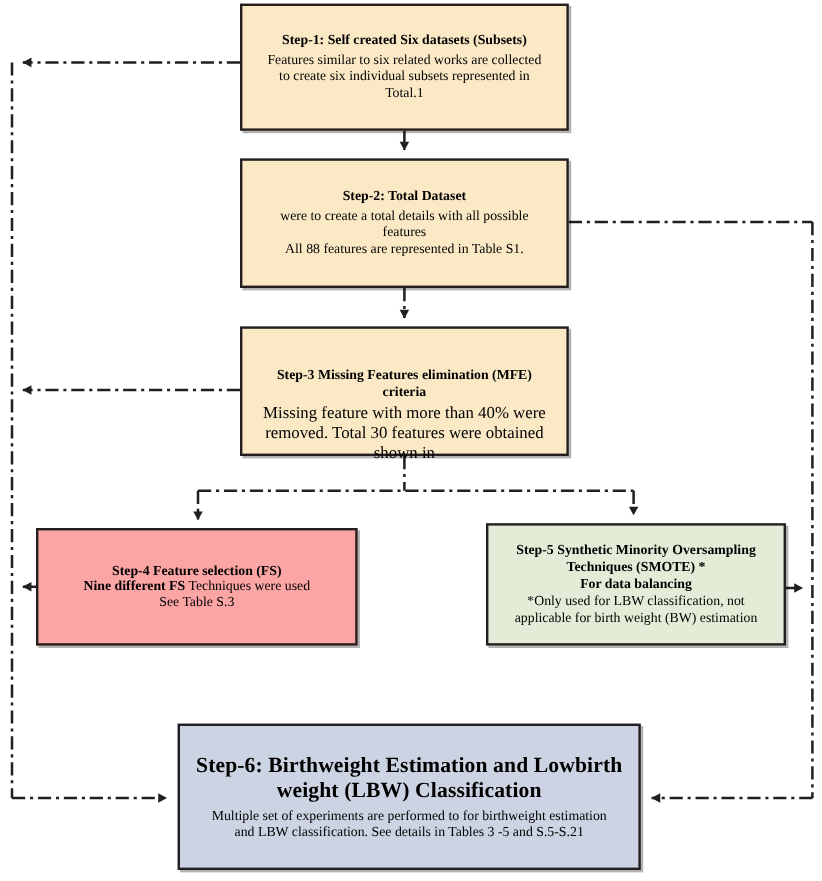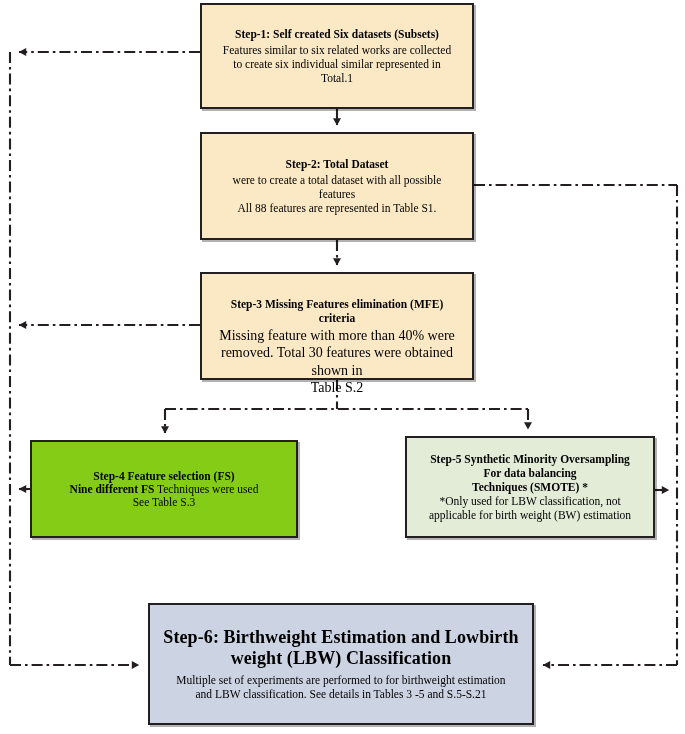--- a/index.html
+++ b/index.html
@@ -53,21 +53,21 @@
   #step2 { left: 200px; top: 132px; width: 274px; height: 108px; background: #fbe9c6; padding: 0 4px; }
   #step2 .ttl  { font-size: 11.5px; margin-bottom: 2px; }
   #step2 .body { font-size: 11.5px; }
 
   
   #step3 { left: 200px; top: 272px; width: 274px; height: 108px; background: #fbe9c6; padding: 0 6px; }
   #step3 .ttl  { font-size: 11.5px; margin-bottom: 2px; margin-top: 41px; }
   #step3 .body { font-size: 14px; }
 
   
-  #step4 { left: 30px;  top: 440px; width: 268px; height: 98px;  background: #84cc16; padding: 0 8px; }
+  #step4 { left: 30px;  top: 440px; width: 268px; height: 98px;  background: #fca5a5; padding: 0 8px; }
   #step4 .ttl  { font-size: 11.5px; }
   #step4 .body { font-size: 11.5px; }
   #step4 .mix  { font-size: 11.5px; }
   #step4 .mix b { font-weight: bold; }
 
   
   #step5 { left: 405px; top: 436px; width: 250px; height: 102px; background: #e2ecd7; padding: 12px 5px; }
   #step5 .ttl  { font-size: 11.5px; }
   #step5 .body { font-size: 11.5px; }
 
@@ -115,57 +115,56 @@
       <path d="M474,185 L677,185"></path>
       <path d="M655,490 L669,490" marker-end="url(#arrR)"></path>
       <path d="M677,665 L543,665" marker-end="url(#arrL)"></path>
     </g>
   </svg>
 
   <div class="node" id="step1">
     <div class="ttl">Step-1: Self created Six datasets (Subsets)</div>
     <div class="body">
       <div>Features similar to six related works are collected</div>
-      <div>to create six individual similar represented in</div>
+      <div>to create six individual subsets represented in</div>
       <div>Total.1</div>
     </div>
   </div>
 
   <div class="node" id="step2">
     <div class="ttl">Step-2:  Total Dataset</div>
     <div class="body">
-      <div>were to create a total dataset with all possible</div>
+      <div>were to create a total details with all possible</div>
       <div>features</div>
       <div>All 88  features are represented in Table S1.</div>
     </div>
   </div>
 
   <div class="node" id="step3">
     <div class="ttl">
       <div>Step-3 Missing Features elimination (MFE)</div>
       <div>criteria</div>
     </div>
     <div class="body">
       <div>Missing feature with more than 40% were</div>
       <div>removed. Total 30 features were obtained shown in</div>
-      <div>Table S.2</div>
     </div>
   </div>
 
   <div class="node" id="step4">
     <div class="ttl">Step-4 Feature selection (FS)</div>
     <div class="mix"><b>Nine different FS</b><span> Techniques were used</span></div>
     <div class="body">See Table S.3</div>
   </div>
 
   <div class="node" id="step5">
     <div class="ttl">
       <div>Step-5 Synthetic Minority Oversampling</div>
+      <div>Techniques (SMOTE) *</div>
       <div>For data balancing</div>
-      <div>Techniques (SMOTE) *</div>
     </div>
     <div class="body">
       <div>*Only used for LBW classification, not</div>
       <div>applicable for birth weight (BW) estimation</div>
     </div>
   </div>
 
   <div class="node" id="step6">
     <div class="ttl">
       <div>Step-6:  Birthweight Estimation and Lowbirth</div>

